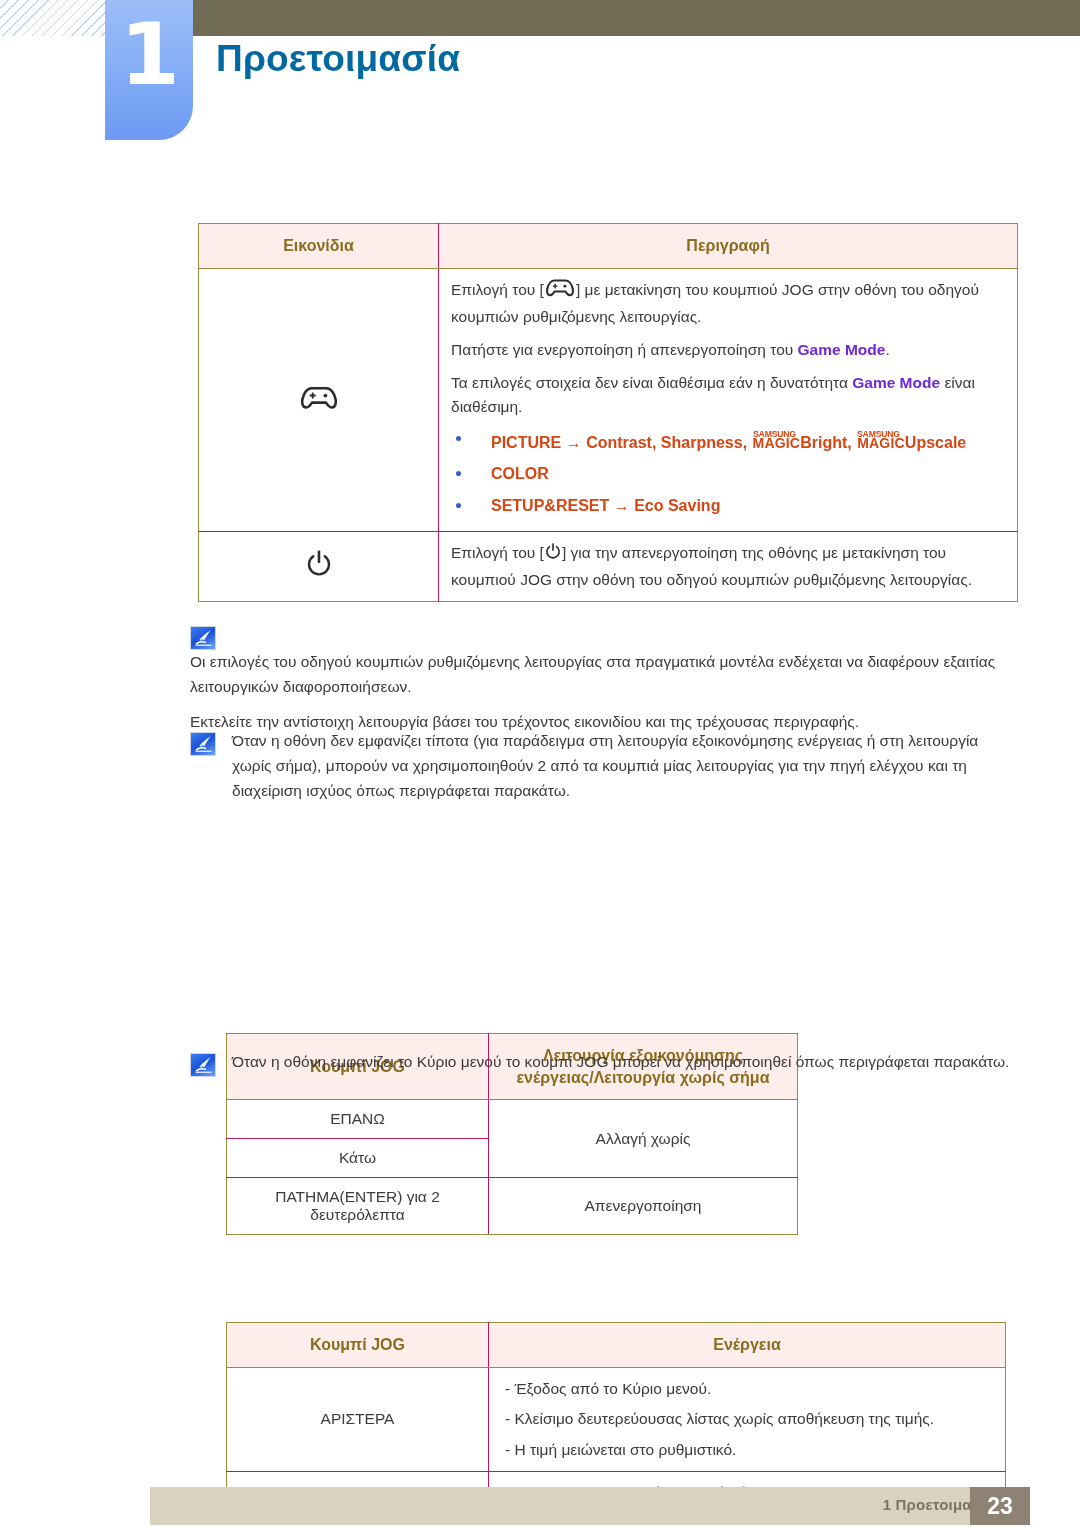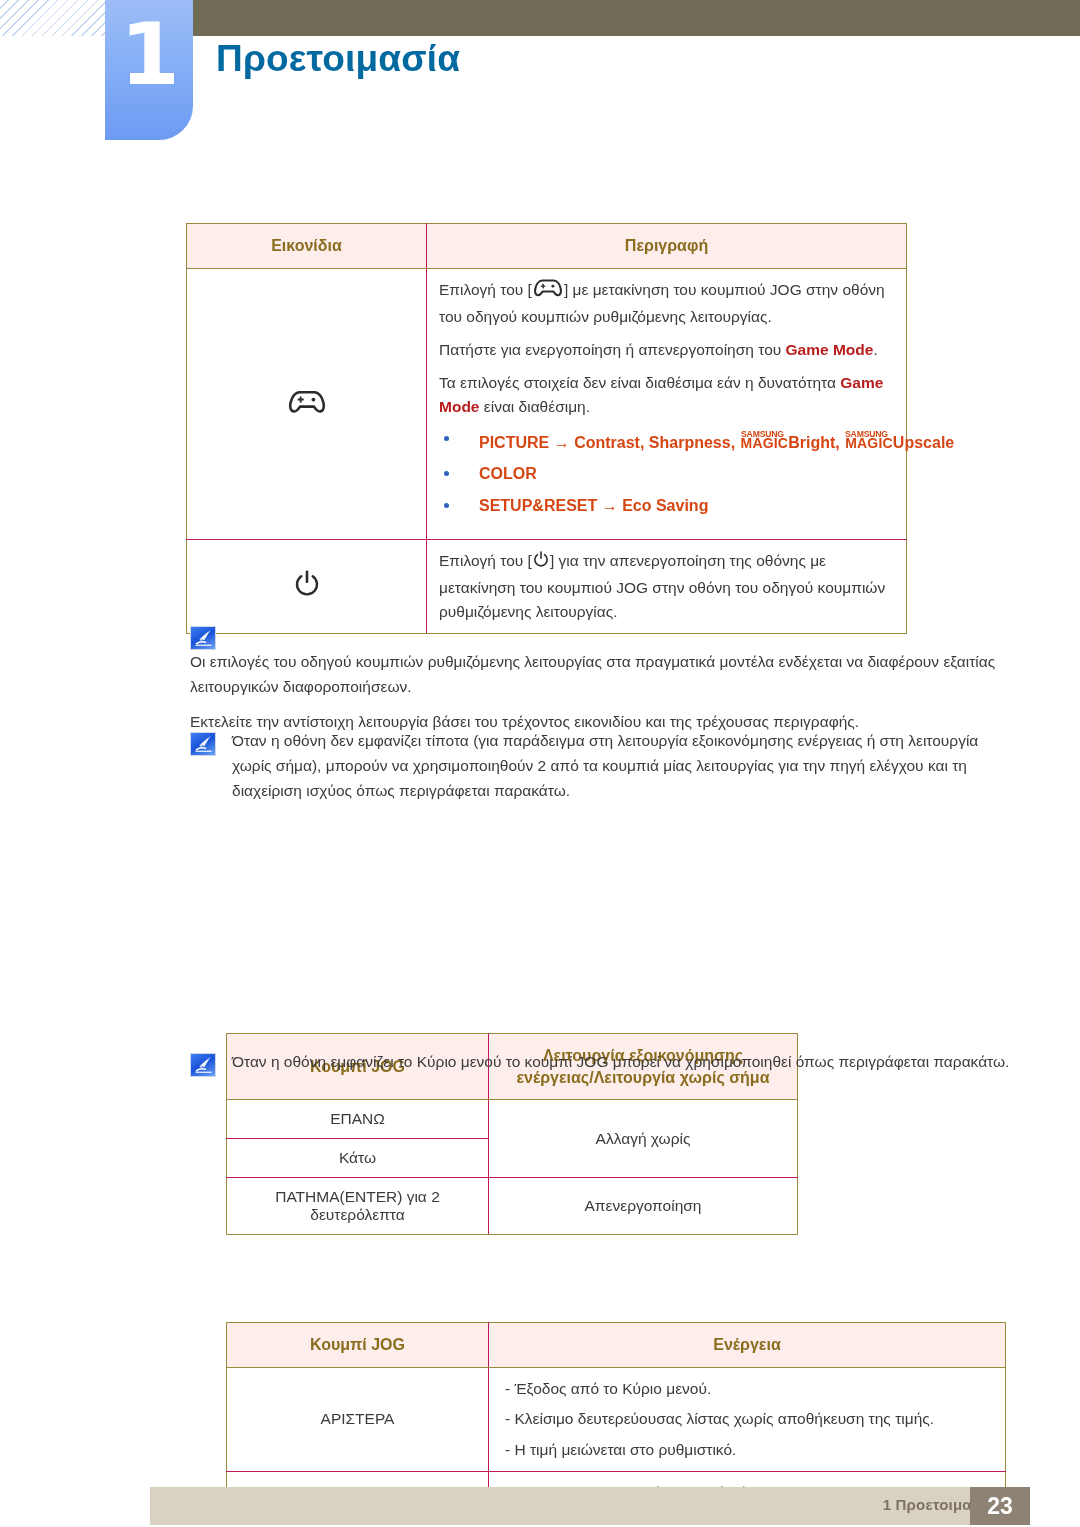--- a/index.html
+++ b/index.html
@@ -106,23 +106,23 @@
   }
   table.doc-table thead th:first-child { border-left: 1px solid #9a8b3a; }
   table.doc-table thead th:last-child  { border-right: 1px solid #9a8b3a; }
   table.doc-table tbody tr:last-child td { border-bottom: 1px solid #9a8b3a; }
   table.doc-table tbody td:first-child { border-left: 1px solid #9a8b3a; }
   table.doc-table tbody td:last-child  { border-right: 1px solid #9a8b3a; }
 
   
   #table-icons {
     position: absolute;
-    left: 186px;
+    left: 198px;
     top: 18px;
-    width: 721px;
+    width: 820px;
   }
   #table-icons .col-icon   { width: 240px; }
   .icon-cell {
     text-align: center;
     vertical-align: middle;
   }
   .glyph {
     display: inline-block;
     line-height: 1;
     color: #2c2c2c;
@@ -131,21 +131,21 @@
   .glyph-power svg  { display: block; }
 
   .desc-cell { padding: 14px 16px 14px 16px; }
   .desc-cell p {
     margin: 0 0 9px 0;
     line-height: 1.55;
     font-size: 15.5px;
     color: #3b3b3b;
   }
   .desc-cell p:last-child { margin-bottom: 0; }
-  .hl { color: #b91c1c; font-weight: 700; }
+  .hl { color: #6d28d9; font-weight: 700; }
 
   .inline-ico {
     display: inline-block;
     vertical-align: -3px;
     margin: 0 1px;
   }
 
   ul.feature-list {
     list-style: none;
     margin: 10px 0 0 0;
@@ -154,21 +154,21 @@
   ul.feature-list li {
     position: relative;
     padding-left: 40px;
     margin-bottom: 11px;
     color: #d64612;
     font-weight: 700;
     font-size: 16px;
     line-height: 1.3;
     white-space: nowrap;
   }
-  ul.feature-list li:last-child { margin-bottom: 13px; }
+  ul.feature-list li:last-child { margin-bottom: 5px; }
   ul.feature-list li::before {
     content: "";
     position: absolute;
     left: 5px;
     top: 7px;
     width: 5px;
     height: 5px;
     border-radius: 50%;
     background: #2f5fc4;
   }

